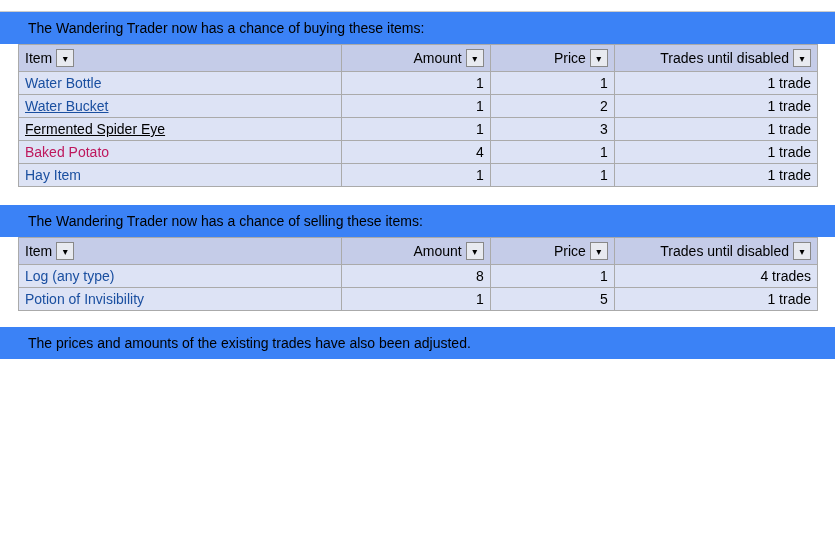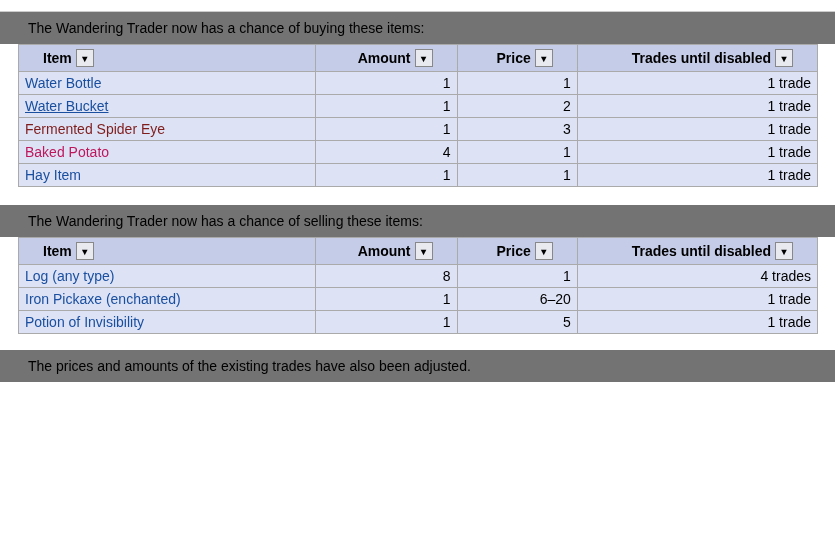--- a/index.html
+++ b/index.html
@@ -17,40 +17,40 @@
     }
     .outer-wrapper {
       width: 835px;
       padding: 0;
       background: #fff;
     }
     .section-text {
       padding: 8px 28px;
       font-size: 14px;
       color: #000;
-      background: #737373;
+      background: #3b82f6;
     }
     .table-wrapper {
       padding: 0 18px;
     }
     table {
       border-collapse: collapse;
       width: 800px;
       margin: 0 auto;
     }
     table, th, td {
       border: 1px solid #aaa;
     }
     thead tr {
       background: #c5cce8;
     }
     thead td {
-      font-weight: bold;
-      color: #000;
-      padding: 4px 24px;
+      font-weight: normal;
+      color: #000;
+      padding: 4px 6px;
       white-space: nowrap;
     }
     tbody tr {
       background: #dde3f5;
     }
     tbody tr:nth-child(even) {
       background: #dde3f5;
     }
     tbody td {
       padding: 3px 6px;
@@ -144,21 +144,21 @@
     <td class="col-price black-text">1</td>
     <td class="col-trades black-text">1 trade</td>
   </tr>
           <tr>
     <td class="col-item" style="color:#1a4fa0;text-decoration:underline;">Water Bucket</td>
     <td class="col-amount black-text">1</td>
     <td class="col-price black-text">2</td>
     <td class="col-trades black-text">1 trade</td>
   </tr>
           <tr>
-    <td class="col-item" style="color:#7f1d1d;">Fermented Spider Eye</td>
+    <td class="col-item" style="color:#000000;text-decoration:underline;">Fermented Spider Eye</td>
     <td class="col-amount black-text">1</td>
     <td class="col-price black-text">3</td>
     <td class="col-trades black-text">1 trade</td>
   </tr>
           <tr>
     <td class="col-item" style="color:#be185d;">Baked Potato</td>
     <td class="col-amount black-text">4</td>
     <td class="col-price black-text">1</td>
     <td class="col-trades black-text">1 trade</td>
   </tr>
@@ -207,26 +207,20 @@
         </tr>
       </thead>
       <tbody id="selling-tbody">
       <tr>
     <td class="col-item" style="color:#1a4fa0;">Log (any type)</td>
     <td class="col-amount black-text">8</td>
     <td class="col-price black-text">1</td>
     <td class="col-trades black-text">4 trades</td>
   </tr>
           <tr>
-    <td class="col-item" style="color:#1a4fa0;">Iron Pickaxe (enchanted)</td>
-    <td class="col-amount black-text">1</td>
-    <td class="col-price black-text">6–20</td>
-    <td class="col-trades black-text">1 trade</td>
-  </tr>
-          <tr>
     <td class="col-item" style="color:#1a4fa0;">Potion of Invisibility</td>
     <td class="col-amount black-text">1</td>
     <td class="col-price black-text">5</td>
     <td class="col-trades black-text">1 trade</td>
   </tr>
         </tbody>
     </table>
   </div>
 
   <div style="height:16px;"></div>

